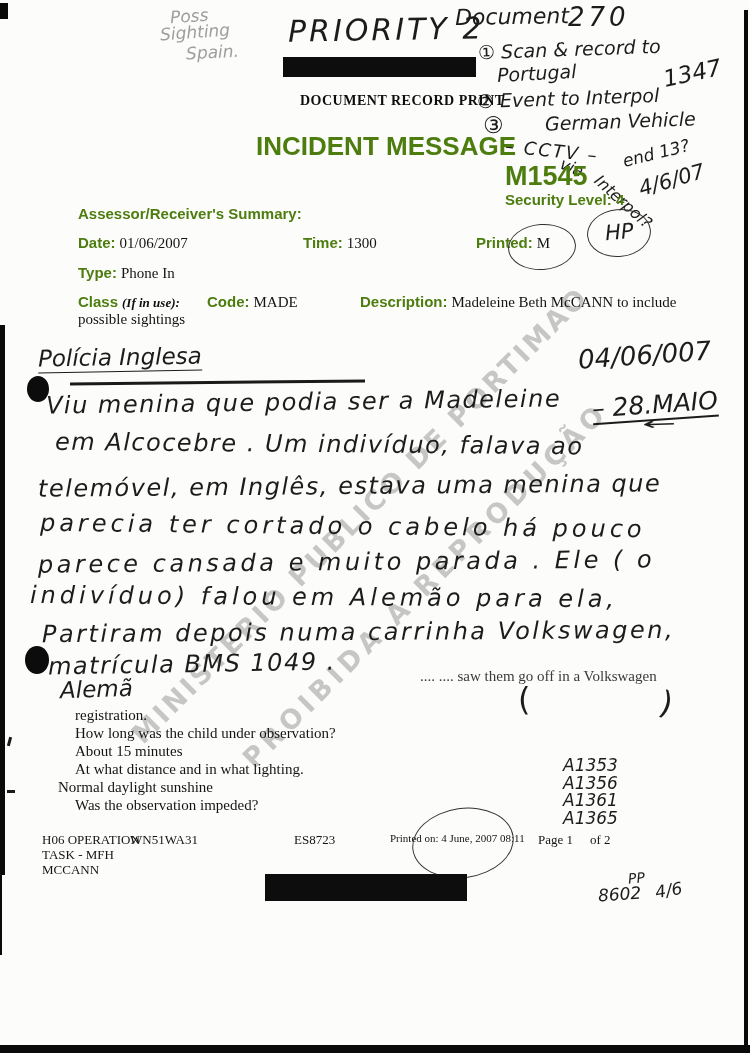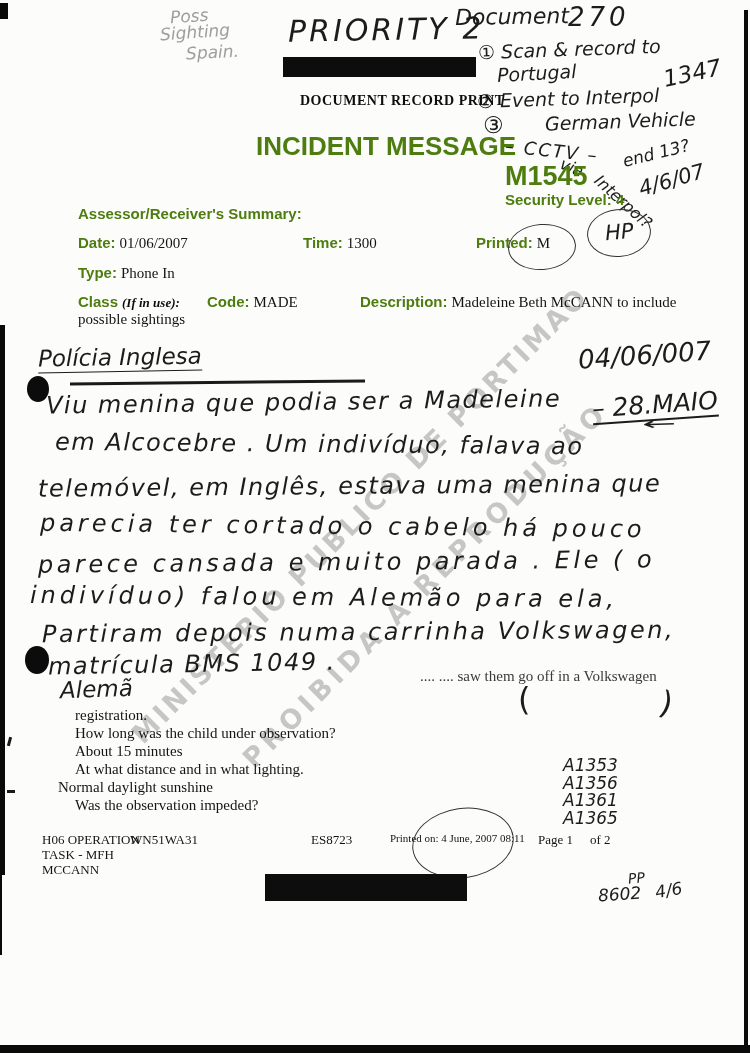--- a/index.html
+++ b/index.html
@@ -136,21 +136,21 @@
 
   <div class="abs hw" style="left:563px;top:755px;font-size:17px;">A1353</div>
   <div class="abs hw" style="left:563px;top:773px;font-size:17px;">A1356</div>
   <div class="abs hw" style="left:563px;top:790px;font-size:17px;">A1361</div>
   <div class="abs hw" style="left:563px;top:808px;font-size:17px;">A1365</div>
 
   <div class="abs typed" style="left:42px;top:832px;font-size:13px;">H06  OPERATION</div>
   <div class="abs typed" style="left:42px;top:847px;font-size:13px;">TASK - MFH</div>
   <div class="abs typed" style="left:42px;top:862px;font-size:13px;">MCCANN</div>
   <div class="abs typed" style="left:130px;top:832px;font-size:13px;">WN51WA31</div>
-  <div class="abs typed" style="left:294px;top:832px;font-size:13px;margin-left:17px;">ES8723</div>
+  <div class="abs typed" style="left:294px;top:832px;font-size:13px;">ES8723</div>
   <div class="abs typed" style="left:390px;top:832px;font-size:11px;">Printed on: 4 June, 2007 08:11</div>
   <div class="ellipse" style="left:412px;top:808px;width:102px;height:70px;border-width:1.8px;transform:rotate(-8deg);"></div>
   <div class="abs typed" style="left:538px;top:832px;font-size:13px;">Page  1</div>
   <div class="abs typed" style="left:590px;top:832px;font-size:13px;">of  2</div>
 
   <div class="redact" style="left:265px;top:874px;width:202px;height:27px;"></div>
 
   <div class="abs hw" style="left:628px;top:870px;font-size:14px;transform:rotate(-6deg);">PP</div>
   <div class="abs hw" style="left:598px;top:884px;font-size:17px;transform:rotate(-4deg);">8602</div>
   <div class="abs hw" style="left:655px;top:880px;font-size:17px;transform:rotate(-10deg);">4/6</div>

